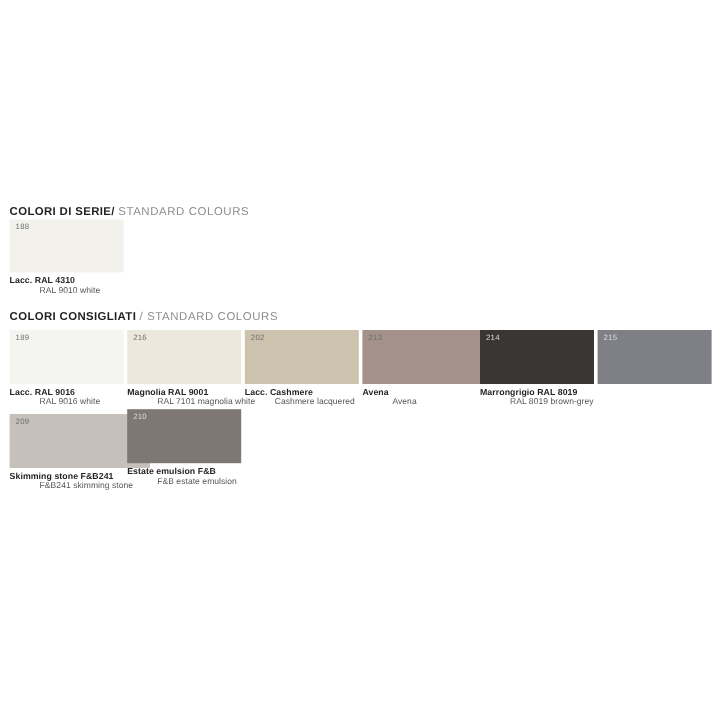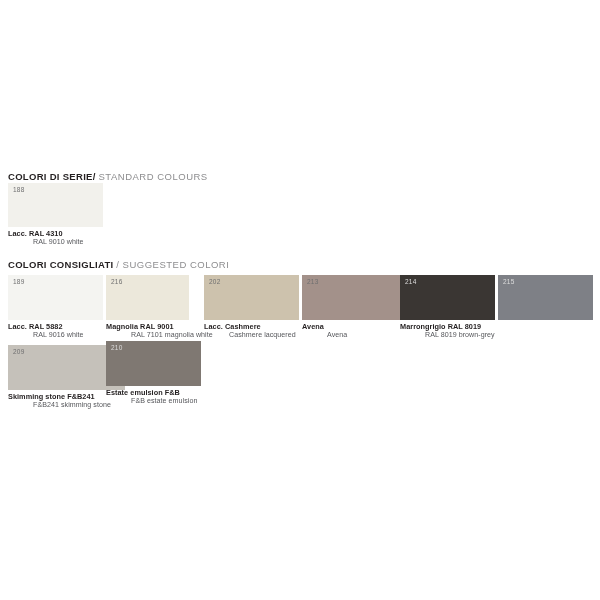--- a/index.html
+++ b/index.html
@@ -116,34 +116,34 @@
       <span class="chip-code">188</span>
     </div>
     <div class="chip-labels">
       <div class="chip-name">Lacc. RAL 4310</div>
       <div class="chip-desc">RAL 9010 white</div>
     </div>
   </div>
 
   <div class="section-head" id="head-suggested">
     <span class="it">COLORI CONSIGLIATI</span>
-    <span class="en">/ SUGGESTED COLORI</span>
+    <span class="en">/ STANDARD COLOURS</span>
   </div>
 
   <div id="suggested-grid">
       <div class="swatch-block" style="left: 8px; top: 275px; width: 95px;">
         <div class="chip" style="background: rgb(244, 244, 241);">
           <span class="chip-code">189</span>
         </div>
         <div class="chip-labels">
-          <div class="chip-name">Lacc. RAL 5882</div>
+          <div class="chip-name">Lacc. RAL 9016</div>
           <div class="chip-desc">RAL 9016 white</div>
         </div>
       </div>
-      <div class="swatch-block" style="left: 106px; top: 275px; width: 83px;">
+      <div class="swatch-block" style="left: 106px; top: 275px; width: 95px;">
         <div class="chip" style="background: rgb(236, 232, 219);">
           <span class="chip-code">216</span>
         </div>
         <div class="chip-labels">
           <div class="chip-name">Magnolia RAL 9001</div>
           <div class="chip-desc">RAL 7101 magnolia white</div>
         </div>
       </div>
       <div class="swatch-block" style="left: 204px; top: 275px; width: 95px;">
         <div class="chip" style="background: rgb(205, 194, 173);">

